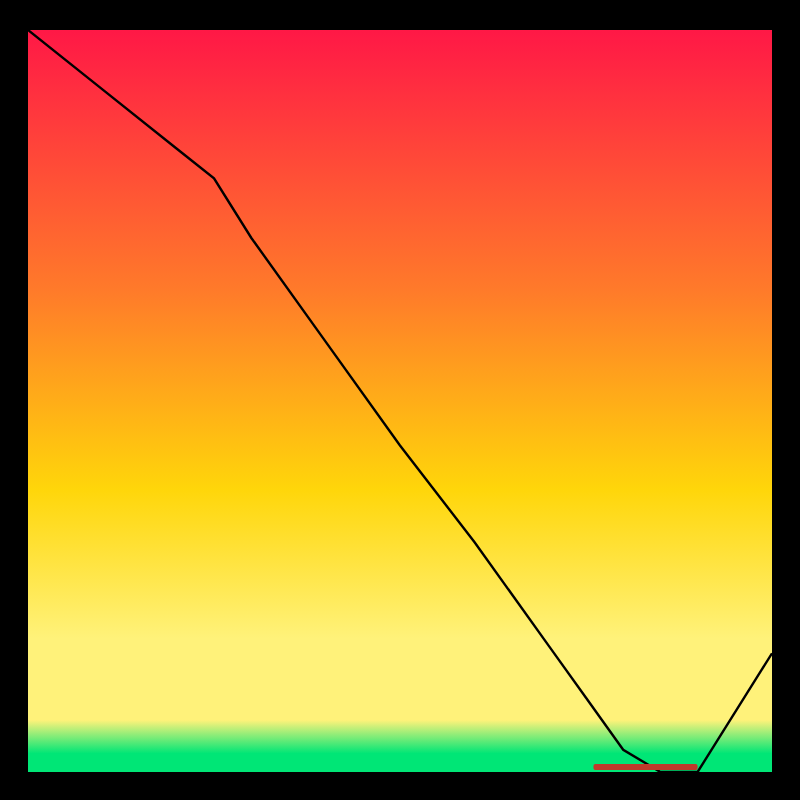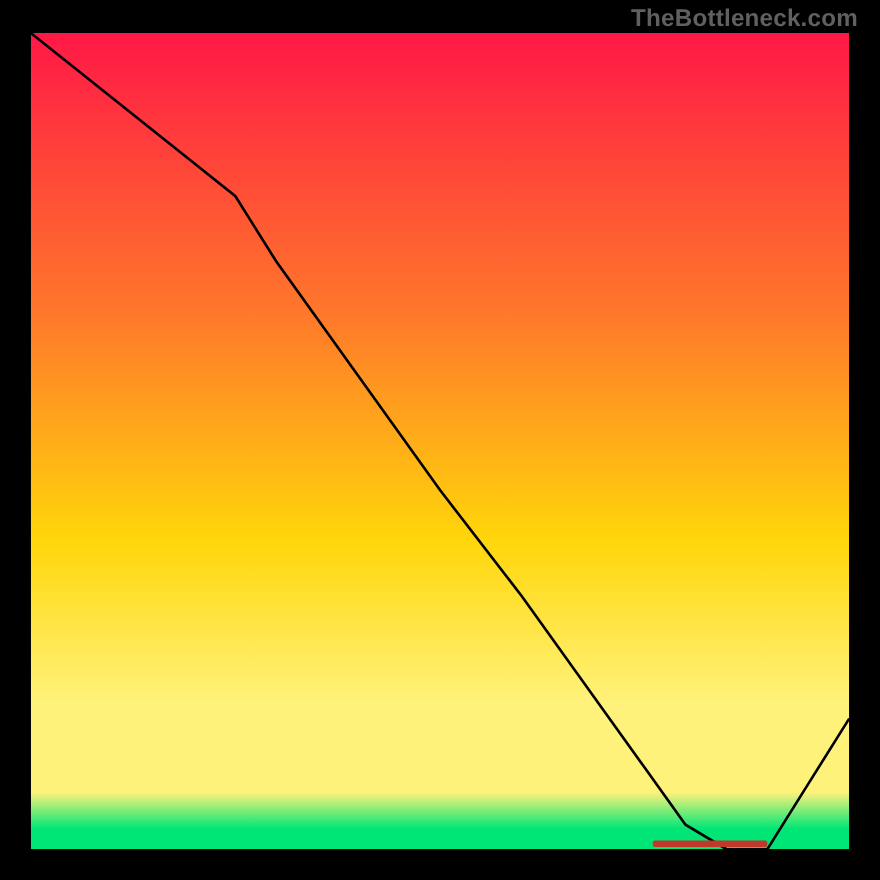--- a/index.html
+++ b/index.html
@@ -27,21 +27,20 @@
     top: 30px;
     width: 744px;
     height: 742px;
   }
   svg { display: block; }
 </style>
 </head>
 <body>
 
 <div class="frame">
-  <div class="watermark">TheBottleneck.com</div>
 
   <div class="plot-area">
     <svg id="chart-svg" width="744" height="742" viewBox="0 0 744 742" preserveAspectRatio="none">
       <defs>
         <linearGradient id="bg-grad" x1="0" y1="0" x2="0" y2="1">
           <stop id="g0" offset="0%" stop-color="#ff1846"></stop>
           <stop id="g1" offset="35%" stop-color="#ff7a2a"></stop>
           <stop id="g2" offset="62%" stop-color="#ffd60a"></stop>
           <stop id="g3" offset="82%" stop-color="#fff27a"></stop>
           <stop id="g3b" offset="93%" stop-color="#fff27a"></stop>

